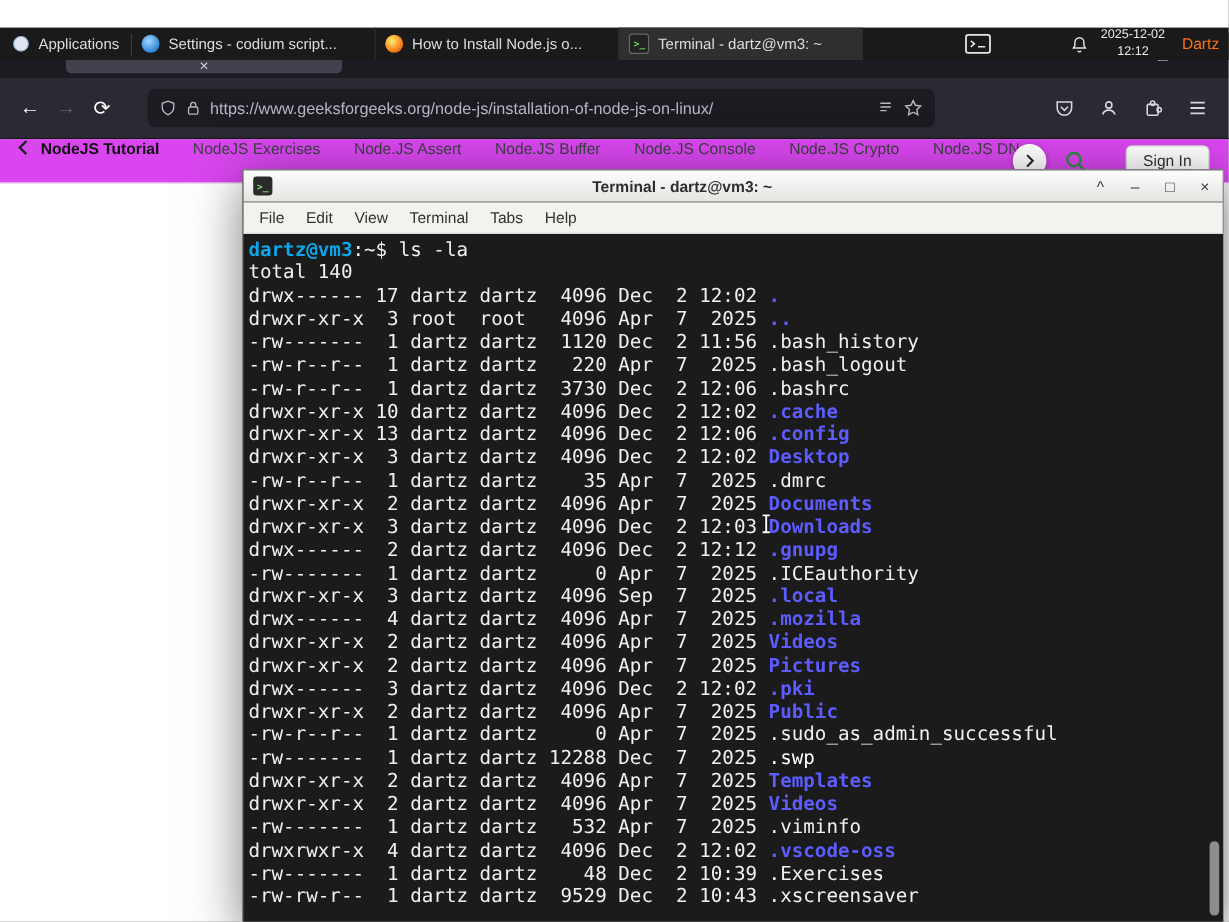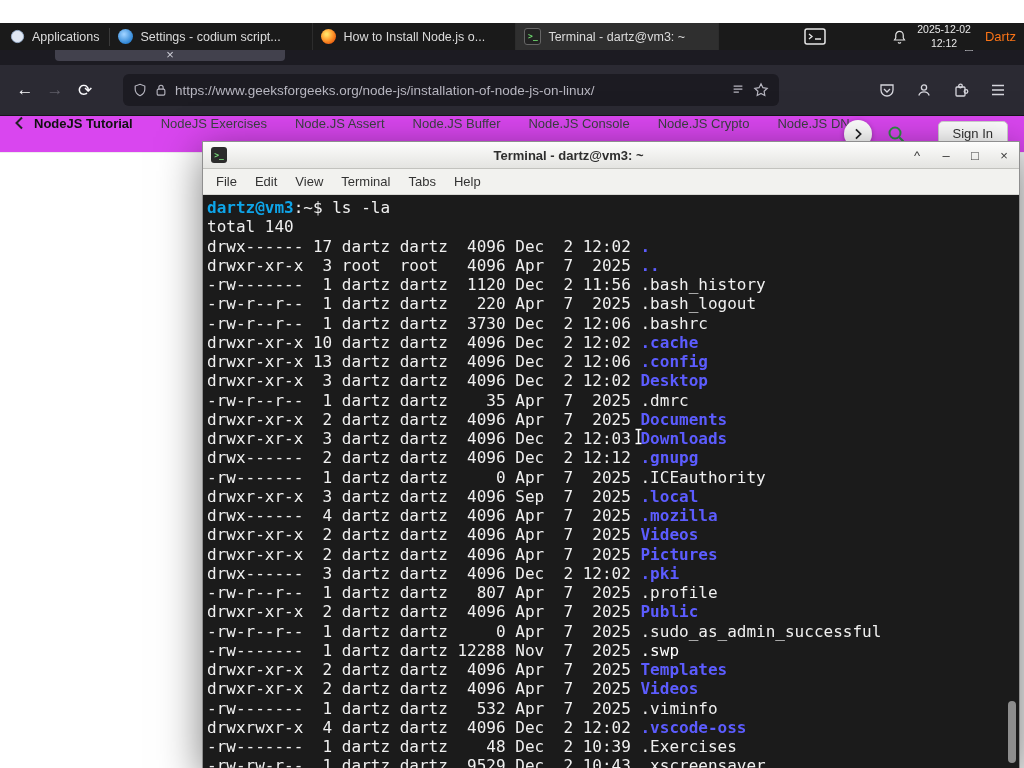--- a/index.html
+++ b/index.html
@@ -271,24 +271,23 @@
         <div class="term-line"><span>-rw-r--r--  1 dartz dartz    35 Apr  7  2025 </span><span class="t-file">.dmrc</span></div>
         <div class="term-line"><span>drwxr-xr-x  2 dartz dartz  4096 Apr  7  2025 </span><span class="t-dir">Documents</span></div>
         <div class="term-line"><span>drwxr-xr-x  3 dartz dartz  4096 Dec  2 12:03 </span><span class="t-dir">Downloads</span></div>
         <div class="term-line"><span>drwx------  2 dartz dartz  4096 Dec  2 12:12 </span><span class="t-dir">.gnupg</span></div>
         <div class="term-line"><span>-rw-------  1 dartz dartz     0 Apr  7  2025 </span><span class="t-file">.ICEauthority</span></div>
         <div class="term-line"><span>drwxr-xr-x  3 dartz dartz  4096 Sep  7  2025 </span><span class="t-dir">.local</span></div>
         <div class="term-line"><span>drwx------  4 dartz dartz  4096 Apr  7  2025 </span><span class="t-dir">.mozilla</span></div>
         <div class="term-line"><span>drwxr-xr-x  2 dartz dartz  4096 Apr  7  2025 </span><span class="t-dir">Videos</span></div>
         <div class="term-line"><span>drwxr-xr-x  2 dartz dartz  4096 Apr  7  2025 </span><span class="t-dir">Pictures</span></div>
         <div class="term-line"><span>drwx------  3 dartz dartz  4096 Dec  2 12:02 </span><span class="t-dir">.pki</span></div>
-        <div class="term-line"><span>-rw-r--r--  1 dartz dartz   807 Apr  7  2025 </span><span class="t-file">.profile</span></div>
         <div class="term-line"><span>drwxr-xr-x  2 dartz dartz  4096 Apr  7  2025 </span><span class="t-dir">Public</span></div>
         <div class="term-line"><span>-rw-r--r--  1 dartz dartz     0 Apr  7  2025 </span><span class="t-file">.sudo_as_admin_successful</span></div>
-        <div class="term-line"><span>-rw-------  1 dartz dartz 12288 Nov  7  2025 </span><span class="t-dim">.swp</span></div>
+        <div class="term-line"><span>-rw-------  1 dartz dartz 12288 Dec  7  2025 </span><span class="t-dim">.swp</span></div>
         <div class="term-line"><span>drwxr-xr-x  2 dartz dartz  4096 Apr  7  2025 </span><span class="t-dir">Templates</span></div>
         <div class="term-line"><span>drwxr-xr-x  2 dartz dartz  4096 Apr  7  2025 </span><span class="t-dir">Videos</span></div>
         <div class="term-line"><span>-rw-------  1 dartz dartz   532 Apr  7  2025 </span><span class="t-file">.viminfo</span></div>
         <div class="term-line"><span>drwxrwxr-x  4 dartz dartz  4096 Dec  2 12:02 </span><span class="t-dir">.vscode-oss</span></div>
         <div class="term-line"><span>-rw-------  1 dartz dartz    48 Dec  2 10:39 </span><span class="t-file">.Exercises</span></div>
         <div class="term-line"><span>-rw-rw-r--  1 dartz dartz  9529 Dec  2 10:43 </span><span class="t-file">.xscreensaver</span></div>
       </div>
     <div class="term-thumb"></div>
   </div>
 </div>

